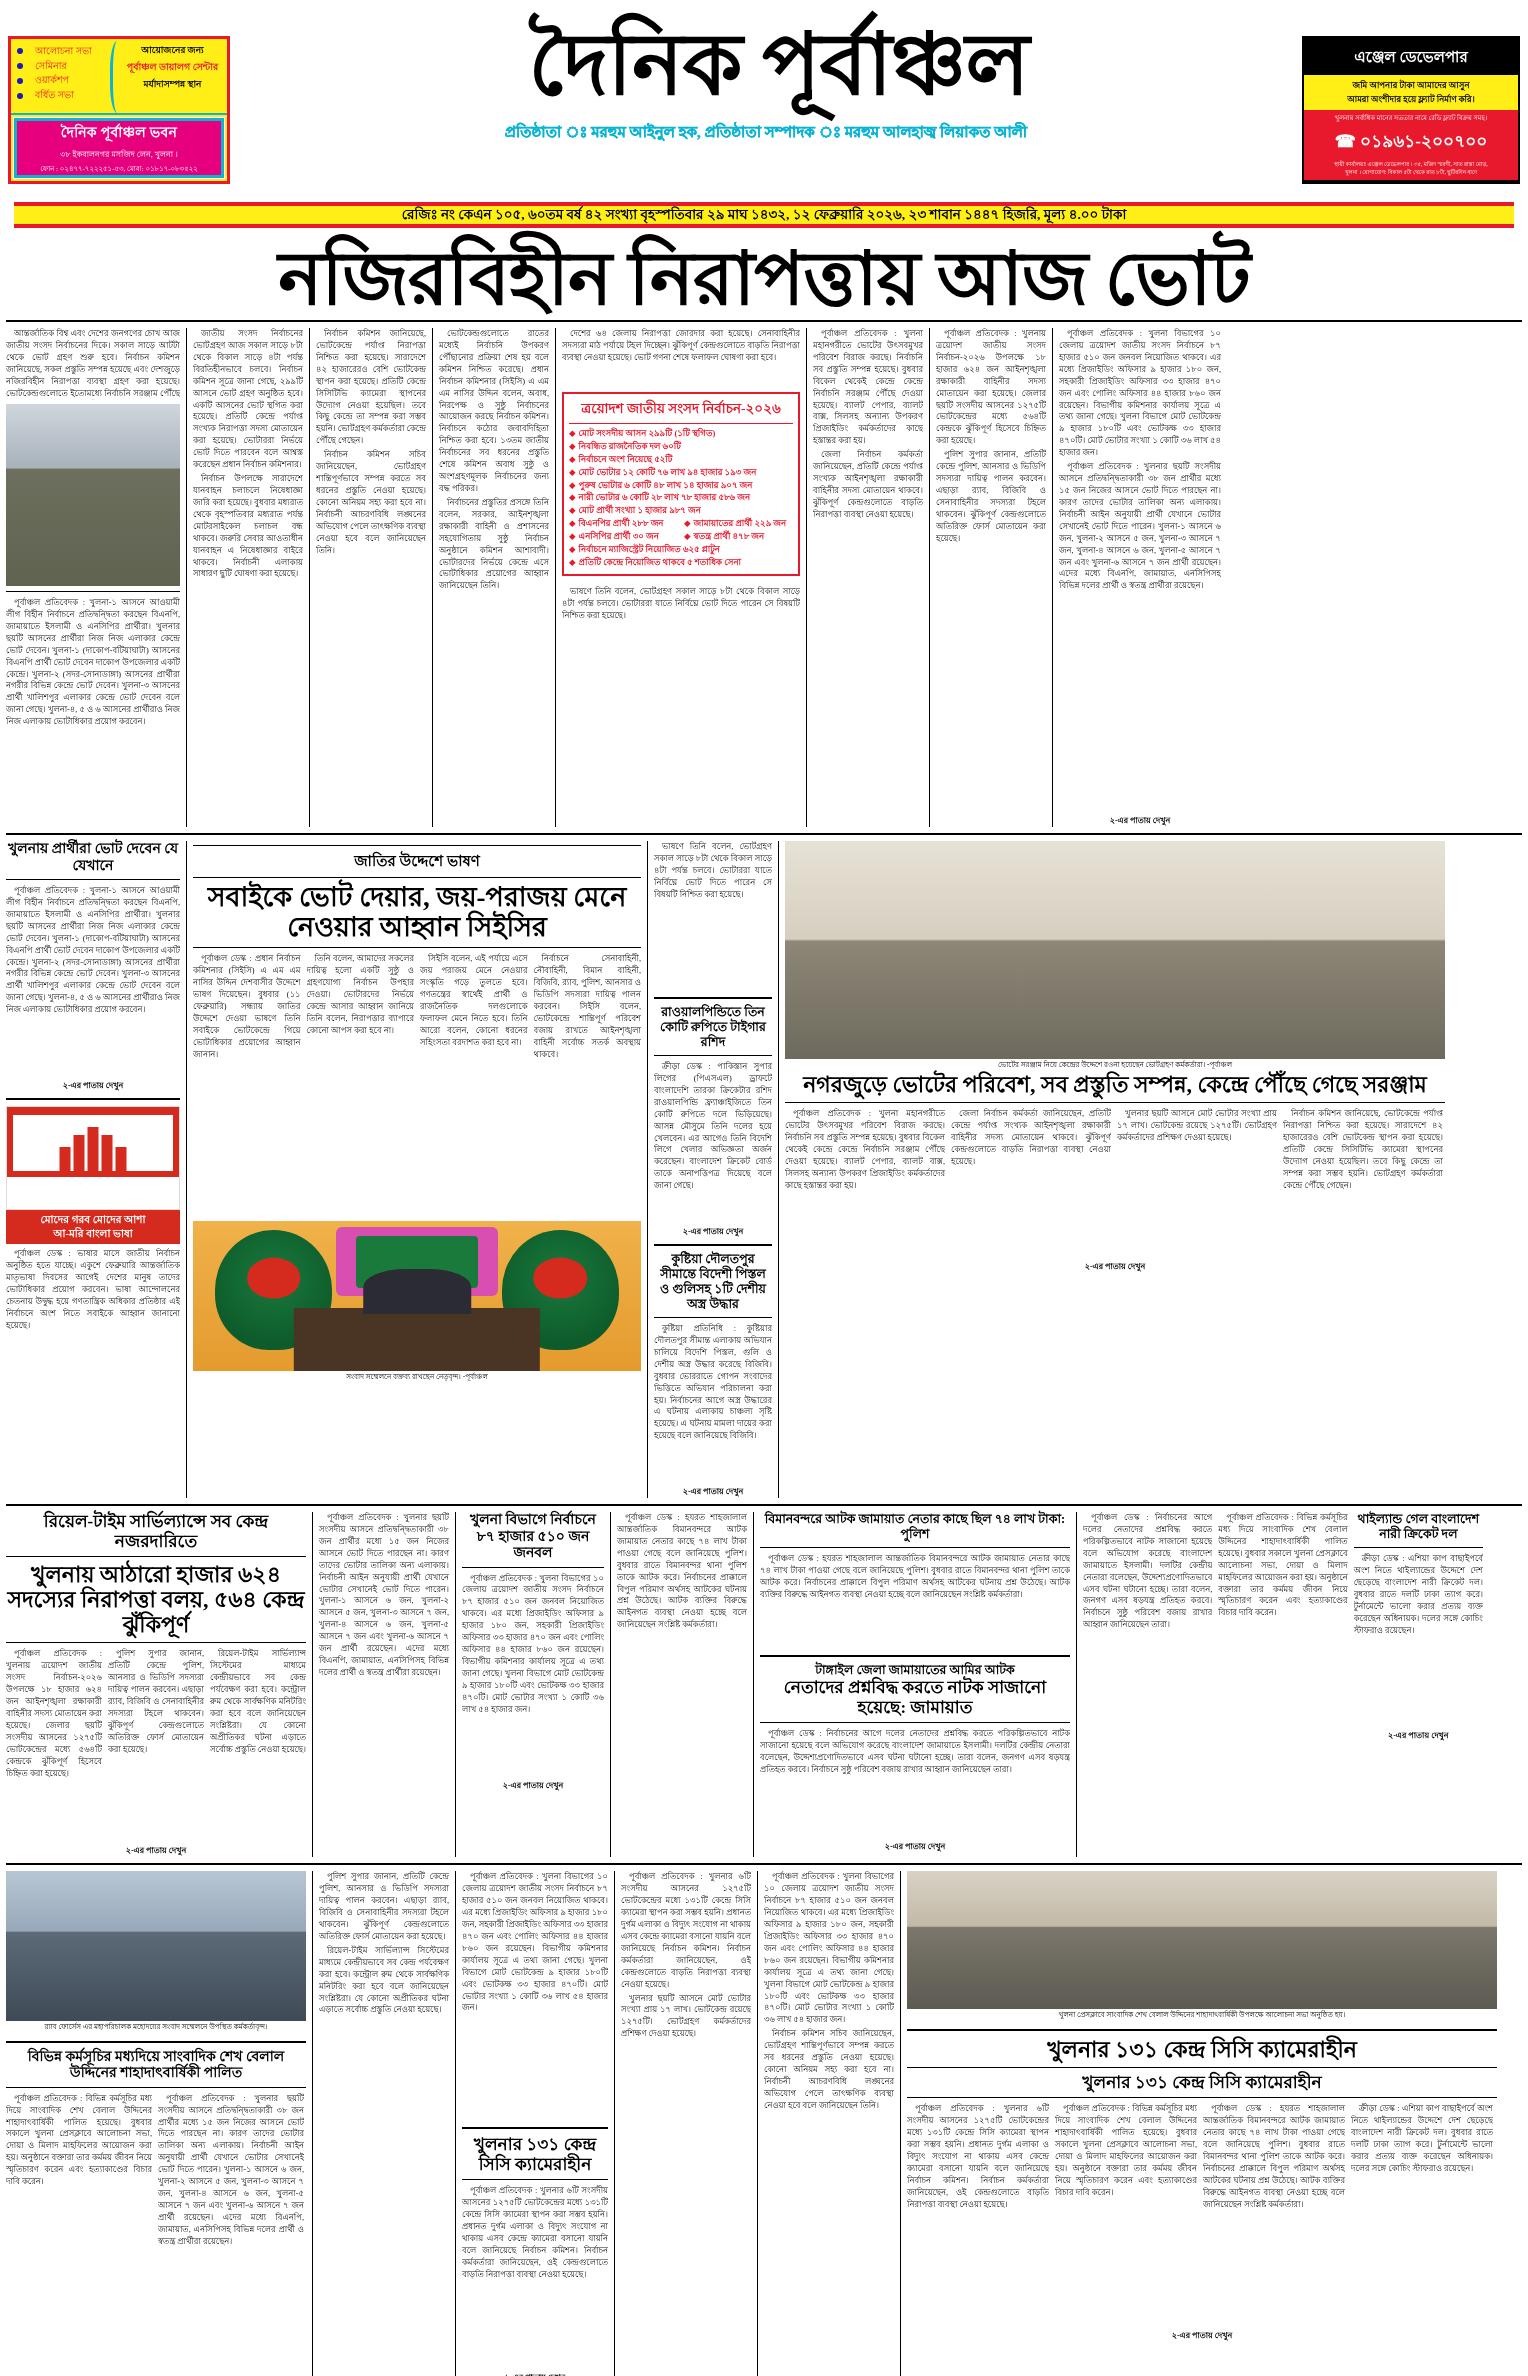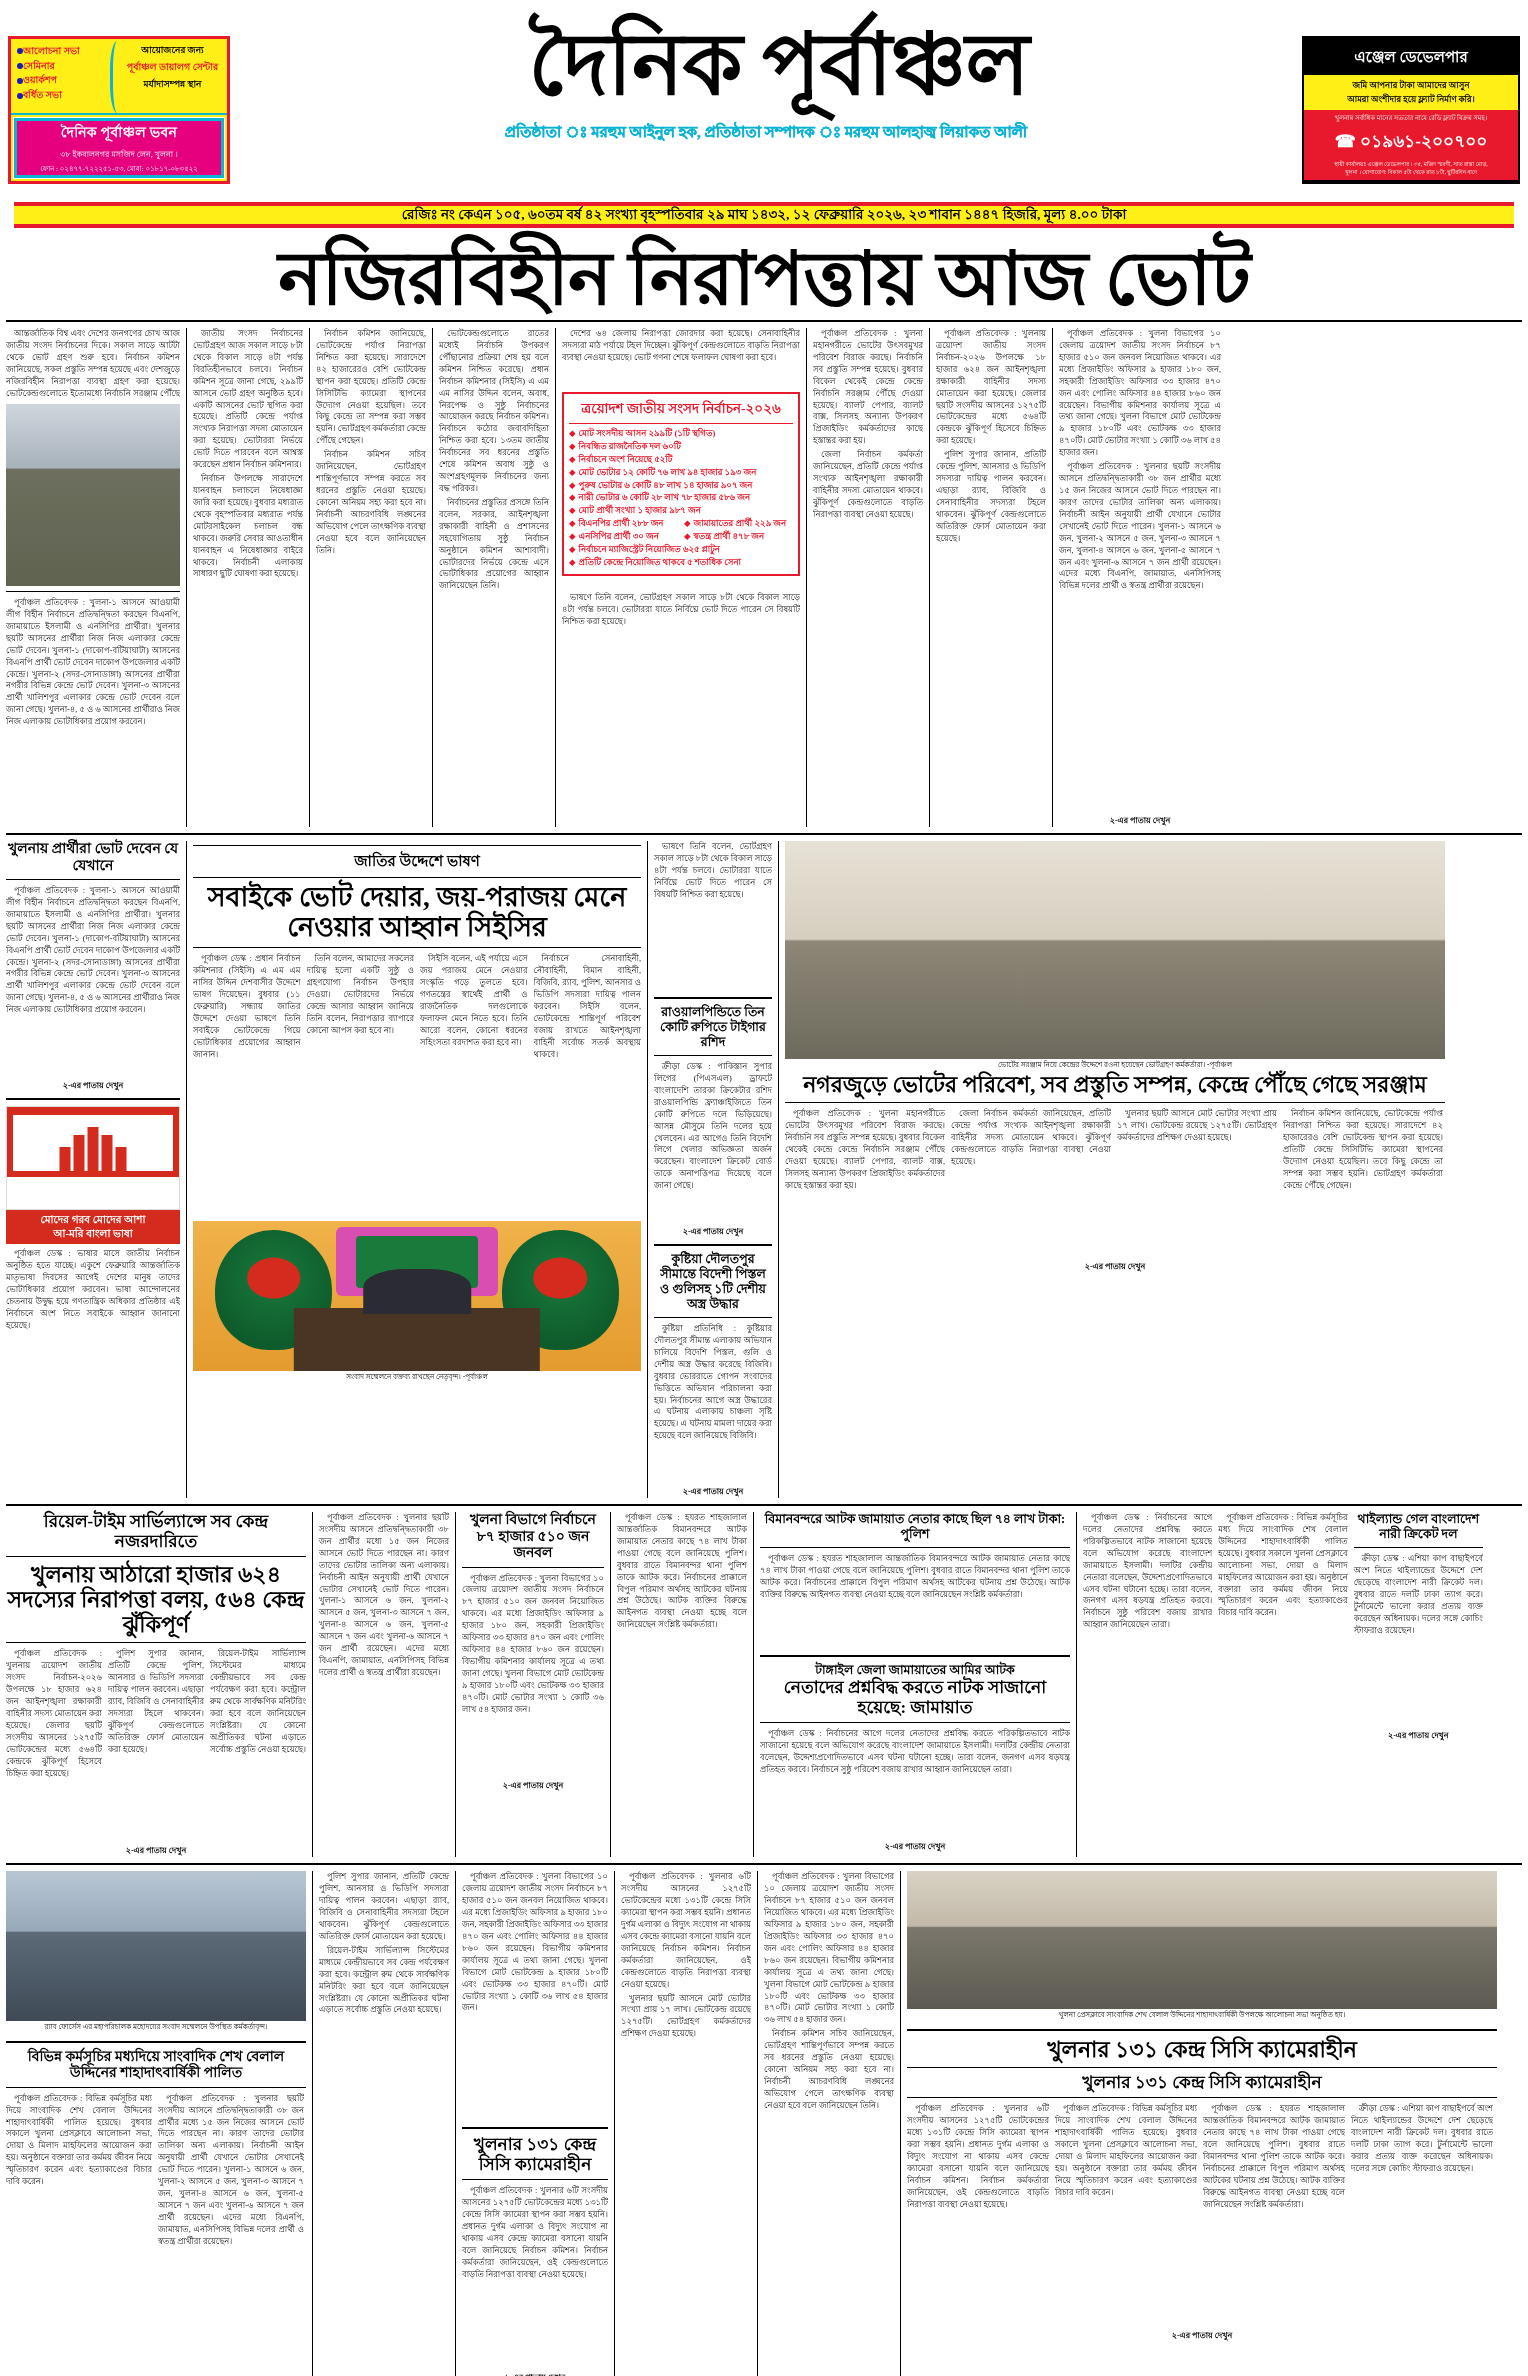--- a/index.html
+++ b/index.html
@@ -18,22 +18,22 @@
     width: 222px; height: 148px; margin-top: 18px;
     border: 3px solid #e8192c; background:#fff; position:relative;
     display:flex; flex-direction:column;
   }
   .ad-left .yellowpart {
     background:#ffef17; flex: 0 0 76px; position:relative;
     border-bottom:2px solid #0bb4d4; display:flex;
   }
   .ad-left .bullets { width:50%; padding:5px 2px 2px 6px; }
   .ad-left .bullets .bl {
-    display:flex; align-items:center; gap:0;
-    font-size:9.5px; color:#e8192c; font-weight:bold; line-height:1.55;
+    display:flex; align-items:center; gap:12px;
+    font-size:9.5px; color:#e8192c; font-weight:normal; line-height:1.55;
   }
   .ad-left .bullets .bl .dot {
     width:6px;height:6px;border-radius:50%;background:#1b1bb5;flex:0 0 6px;
   }
   .ad-left .rightcol { width:50%; padding:4px 3px 2px 2px; text-align:center; }
   .ad-left .rightcol .l1 { font-size:9px; color:#000; font-weight:bold; }
   .ad-left .rightcol .l2 { font-size:9.5px; color:#e8192c; font-weight:bold; margin:2px 0; }
   .ad-left .rightcol .l3 { font-size:9px; color:#000; font-weight:bold; }
   .ad-left .squiggle {
     position:absolute; left:46%; top:2px; width:18px; height:72px;
@@ -105,21 +105,21 @@
   .h-xs { font-size:12.5px; font-weight:bold; line-height:1.2; text-align:center; color:#000; }
 
   .rule { border-bottom:1px solid #000; margin:5px 0; }
   .rule2 { border-bottom:2px solid #000; margin:6px 0; }
 
   
   .photo { width:100%; background:#b9c3ce; position:relative; overflow:hidden; }
   .cap { font-size:7.2px; text-align:center; padding:2px 2px; color:#000; line-height:1.3; }
 
   
-  .redbox { border:2px solid #e8192c; padding:4px 5px 5px; margin:4px 0 16px; background:#fff; }
+  .redbox { border:2px solid #e8192c; padding:4px 5px 5px; margin:4px 0 10px; background:#fff; }
   .redbox .rtitle {
     text-align:center; color:#e8192c; font-weight:bold; font-size:13.5px;
     border-bottom:1px solid #e8192c; padding-bottom:2px; margin-bottom:3px;
   }
   .redbox .rrow {
     display:flex; align-items:flex-start; gap:3px; color:#e8192c;
     font-size:8.6px; font-weight:bold; line-height:1.5;
   }
   .redbox .rrow .bul { flex:0 0 5px; }
   .redbox .rrow2 { display:flex; gap:6px; }

